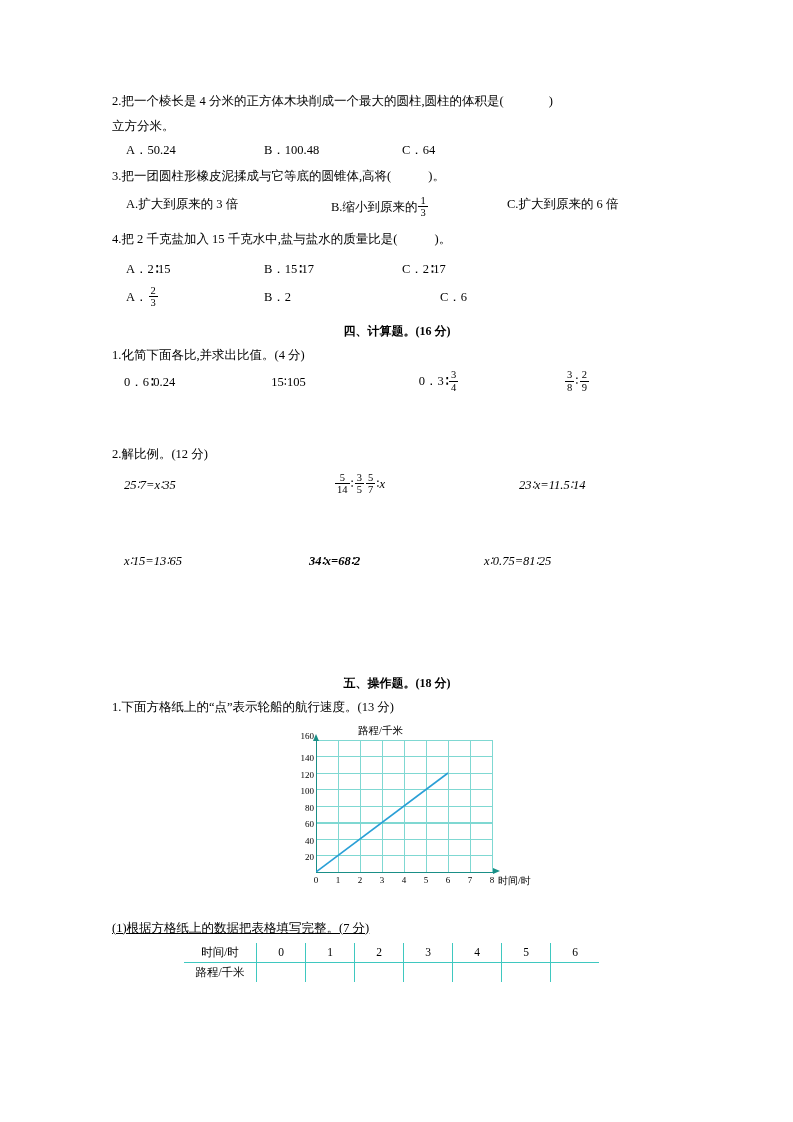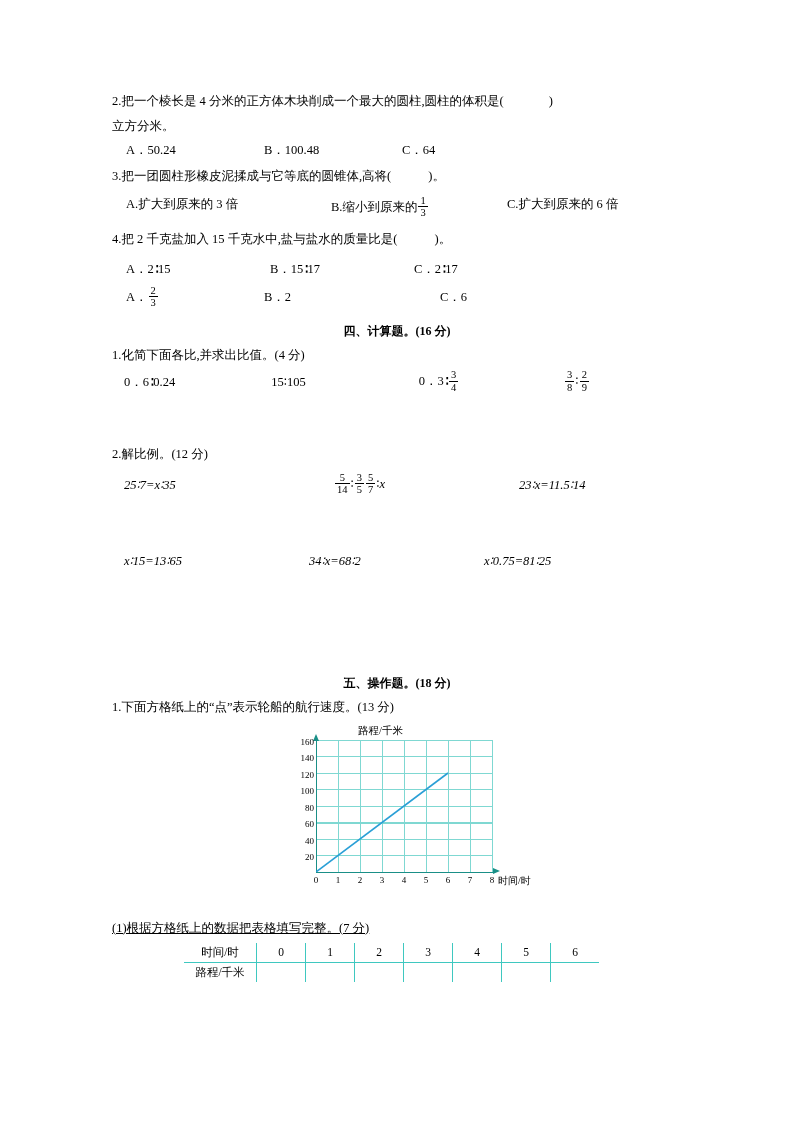--- a/index.html
+++ b/index.html
@@ -204,21 +204,21 @@
           </span>
       </div>
       <div class="opt">C.扩大到原来的 6 倍</div>
     </div>
 
     <div class="line" style="margin-top:10px;">
       <span>4.把 2 千克盐加入 15 千克水中,盐与盐水的质量比是(</span>
       <span style="display:inline-block;width:34px;"></span><span>)。</span>
     </div>
 
-    <div class="opts" style="margin-top:12px;gap:6px;">
+    <div class="opts" style="margin-top:12px;">
       <div class="opt w130">A．2∶15</div>
       <div class="opt w130">B．15∶17</div>
       <div class="opt">C．2∶17</div>
     </div>
 
 
     <div class="opts" style="margin-top:8px;align-items:center;">
       <div class="opt w130">
         <span>A．</span><span class="frac">
             <span class="num">2</span>
@@ -270,39 +270,39 @@
             <span class="den">7</span>
           </span><span>∶</span><span class="ital">x</span>
       </div>
       <div class="ital">23∶x=11.5∶14</div>
     </div>
 
     <div class="gap-lg"></div>
 
     <div class="exprow">
       <div class="ital" style="width:185px;">x∶15=13∶65</div>
-      <div class="ital" style="width:175px;">34∶x=68∶2</div>
+      <div class="ital" style="width:175px;font-weight:bold;">34∶x=68∶2</div>
       <div class="ital">x∶0.75=81∶25</div>
     </div>
 
     <div style="height:86px;"></div>
 
     <div class="section-head">五、操作题。(18 分)</div>
     <div class="sub-head">1.下面方格纸上的“点”表示轮船的航行速度。(13 分)</div>
 
     <div class="chart-wrap">
       <div class="chart-box">
         <div class="chart-title">路程/千米</div>
         <div class="grid"></div>
         <div class="axis-y"></div>
         <div class="axis-x"></div>
         <div class="arrow-up"></div>
         <div class="arrow-right"></div>
 
-        <div class="ytick" style="top:11px;">160</div>
+        <div class="ytick" style="top:5px;">160</div>
         <div class="ytick" style="top:27.5px;">140</div>
         <div class="ytick" style="top:44px;">120</div>
         <div class="ytick" style="top:60.5px;">100</div>
         <div class="ytick" style="top:77px;">80</div>
         <div class="ytick" style="top:93.5px;">60</div>
         <div class="ytick" style="top:110px;">40</div>
         <div class="ytick" style="top:126.5px;">20</div>
 
         <div class="xtick" style="left:37px;">0</div>
         <div class="xtick" style="left:59px;">1</div>

